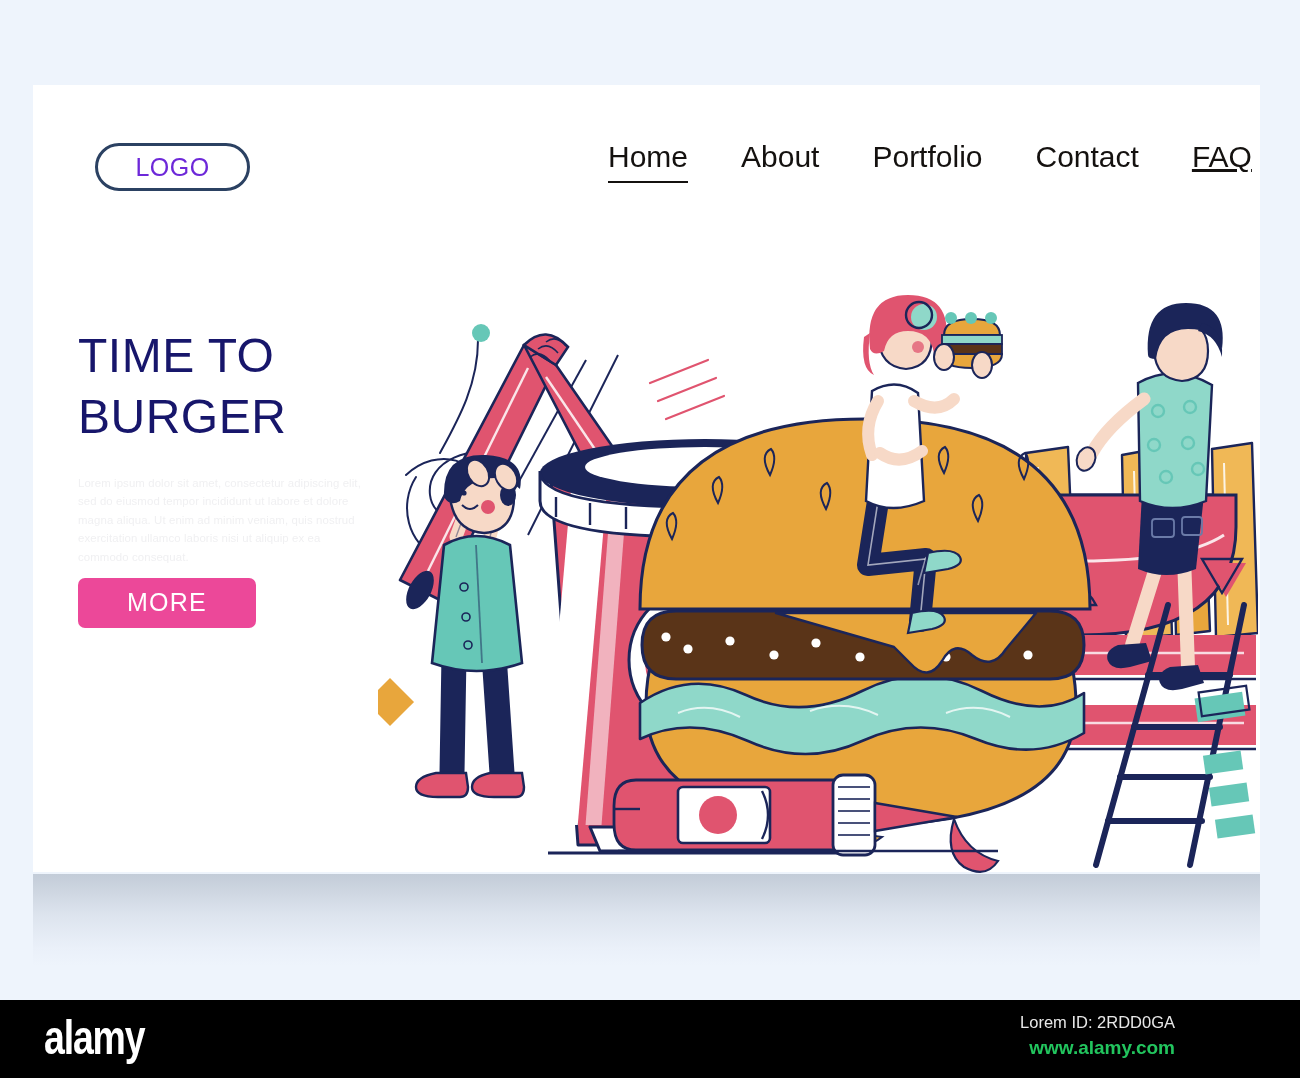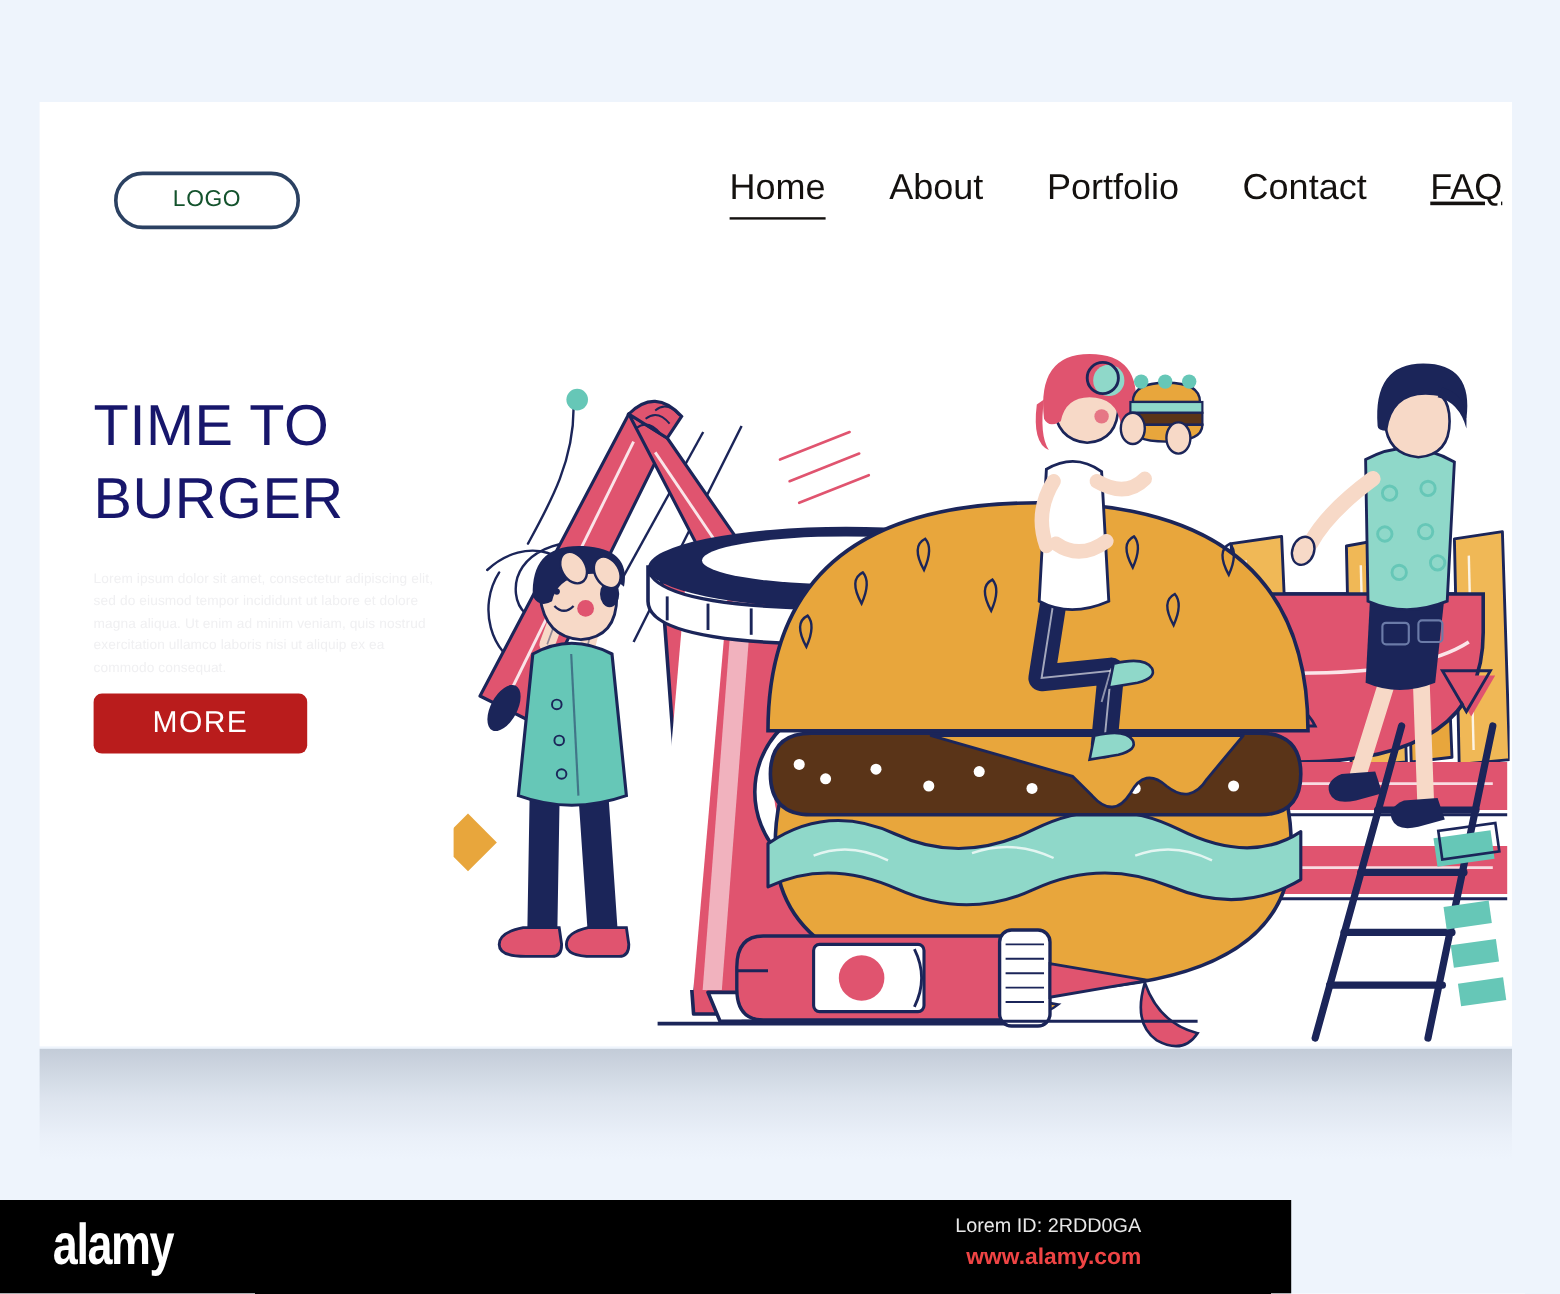--- a/index.html
+++ b/index.html
@@ -26,21 +26,21 @@
     background:linear-gradient(to bottom,#c3ccd8 0%,#dde4ee 45%,#eaf0f9 80%,#eef4fc 100%);
   }
 
   
   #header{position:absolute;left:0;top:0;width:1227px;height:120px;}
   #logo{
     position:absolute;left:62px;top:58px;width:155px;height:48px;
     border:3px solid #2b4162;border-radius:26px;
     display:flex;align-items:center;justify-content:center;
     box-sizing:border-box;
-    color:#14532d;font-size:19px;letter-spacing:.5px;
+    color:#6d28d9;font-size:25px;letter-spacing:.5px;
     background:#fff;
   }
   #nav{position:absolute;left:575px;top:55px;display:flex;align-items:flex-start;gap:0;}
   .nav-item{
     font-size:30px;color:#14110f;padding:0 0 7px 0;margin-right:53px;
     white-space:nowrap;position:relative;cursor:pointer;
   }
   .nav-item:last-child{margin-right:0;text-decoration:underline;}
   .nav-item.active{border-bottom:2.6px solid #14110f;}
 
@@ -55,46 +55,46 @@
     position:absolute;left:110px;top:-7px;
     font-size:48px;line-height:1.28;color:#d9d9e8;
     letter-spacing:.5px;white-space:pre-line;z-index:-1;
   }
   #subcopy{
     margin-top:26px;width:285px;font-size:11.4px;line-height:1.62;
     color:#f0f0f2;letter-spacing:.1px;
   }
   #more-btn{
     width:178px;height:50px;border:0;border-radius:7px;
-    background:#b91c1c;color:#ffffff;font-size:25px;letter-spacing:1.2px;
+    background:#ec4899;color:#ffffff;font-size:25px;letter-spacing:1.2px;
     font-family:"Liberation Sans", sans-serif;cursor:pointer;
     display:flex;align-items:center;justify-content:center;
   }
 
   
   #illus{position:absolute;left:345px;top:120px;width:880px;height:680px;}
   #illus svg{display:block;width:880px;height:680px;}
 
   
   #footer{
-    position:absolute;left:0;top:1000px;width:1076px;height:78px;
+    position:absolute;left:0;top:1000px;width:1300px;height:78px;
     background:#000000;color:#ffffff;
   }
   #alamy-logo{
     position:absolute;left:44px;top:10px;
     font-family:"Liberation Sans", sans-serif;
     font-size:48px;font-weight:700;letter-spacing:-1.5px;
     transform:scaleX(.78);transform-origin:left center;
   }
   #img-id{
     position:absolute;right:125px;top:13px;font-size:16.5px;color:#e8e8e8;
     white-space:nowrap;
   }
   #img-url{
-    position:absolute;right:125px;top:37px;font-size:19px;font-weight:700;color:#ef4444;
+    position:absolute;right:125px;top:37px;font-size:19px;font-weight:700;color:#22c55e;
     white-space:nowrap;
   }
 </style>
 </head>
 <body>
 
 <div id="stage">
 
   <div id="card">
 

